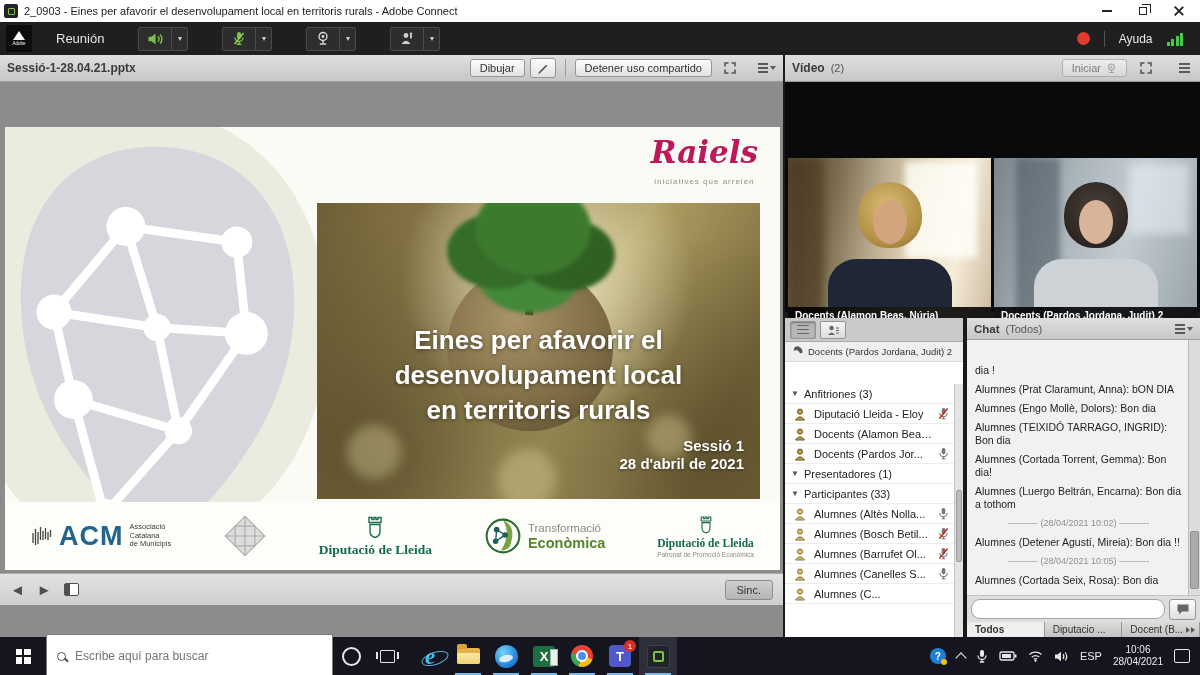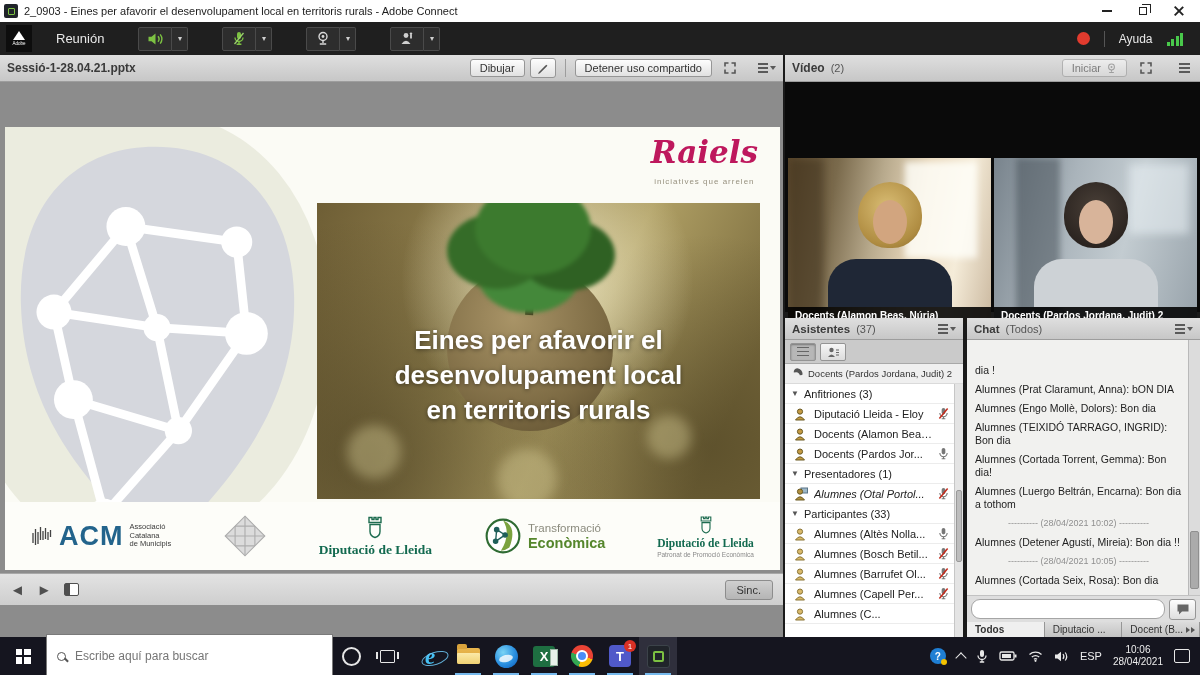--- a/index.html
+++ b/index.html
@@ -349,20 +349,24 @@
           <div class="bokeh bk2"></div>
           <div class="bokeh bk3"></div>
         <div class="root-ball"></div>
         <div class="trunk"></div>
         <div class="crown"></div>
         <div class="photo-title">
           <span style="display:block">Eines per afavorir el</span>
           <span style="display:block">desenvolupament local</span>
           <span style="display:block">en territoris rurals</span>
         </div>
+        <div class="photo-session">
+          <span style="display:block">Sessió 1</span>
+          <span style="display:block">28 d'abril de 2021</span>
+        </div>
       </div>
 
       <div class="logos-row">
         <span class="lg">
           <svg width="22" height="30" viewBox="0 0 22 30">
             <g stroke="#444" stroke-width="1.3">
               <path d="M2 12v10 M4.5 8v16 M7 11v12 M9.5 6v13 M12 10v9 M14.5 7v11 M17 11v8 M19.5 9v7"></path>
             </g>
           </svg>
           <span class="acm-name">ACM</span>
@@ -468,28 +472,20 @@
         <div class="bg-b"></div>
         <div class="hair"></div>
         <div class="face"></div>
         <div class="torso"></div>
         <div class="feed-label">Docents (Pardos Jordana, Judit) 2</div>
       </div>
     </div>
 </section>
 
 <section class="pod attendees-pod">
-  <div class="pod-head">
-    <span>Asistentes</span>
-    <span class="pod-count">(37)</span>
-    <span class="pod-menu" style="margin-left:auto">
-        <span class="mlines"></span>
-        <span class="mcaret"></span>
-      </span>
-  </div>
   <div class="att-toolbar">
     <span class="view-btn pressed">
         <span class="list-glyph"></span>
       </span>
     <span class="view-btn">
       <svg width="13" height="12" viewBox="0 0 13 12">
         <circle cx="4.5" cy="4" r="2.2" fill="#666"></circle>
         <path d="M1 11 q3.5 -5 7 0z" fill="#666"></path>
         <path d="M9 4h3 M9 6.5h3 M9 9h3" stroke="#666" stroke-width="1.2"></path>
       </svg>
@@ -558,35 +554,20 @@
         </svg>
       </div>
 
       <div class="att-row section">
         <span class="tri">▼</span>
 
         <span class="att-name">Presentadores (1)</span>
 
       </div>
 
-      <div class="att-row attendee presenter muted italic">
-
-        <svg class="role-ic" viewBox="0 0 14 14">
-          <rect class="mon" x="7" y="1" width="6.5" height="5" fill="#9db7c7" stroke="#5a7487" stroke-width="1"></rect>
-          <circle class="person" cx="6" cy="4.6" r="2.6" stroke-width="1"></circle>
-          <path class="person" d="M1.5 13 q4.5 -6.5 9 0z" stroke-width="1"></path>
-        </svg>
-        <span class="att-name">Alumnes (Otal Portol...</span>
-        <svg class="mic-ic" viewBox="0 0 12 14">
-          <rect x="4" y="1" width="4" height="7" rx="2" fill="#777"></rect>
-          <path d="M2 6.5a4 4 0 0 0 8 0" stroke="#777" stroke-width="1.2" fill="none"></path>
-          <path d="M6 10.5v1.8 M4 12.8h4" stroke="#777" stroke-width="1.2"></path>
-          <path class="slash" d="M1.5 12.5 L10.5 1.5" stroke="#c42b1c" stroke-width="1.6"></path>
-        </svg>
-      </div>
 
       <div class="att-row section">
         <span class="tri">▼</span>
 
         <span class="att-name">Participantes (33)</span>
 
       </div>
 
       <div class="att-row attendee participant mic">
 
@@ -629,36 +610,36 @@
         </svg>
         <span class="att-name">Alumnes (Barrufet Ol...</span>
         <svg class="mic-ic" viewBox="0 0 12 14">
           <rect x="4" y="1" width="4" height="7" rx="2" fill="#777"></rect>
           <path d="M2 6.5a4 4 0 0 0 8 0" stroke="#777" stroke-width="1.2" fill="none"></path>
           <path d="M6 10.5v1.8 M4 12.8h4" stroke="#777" stroke-width="1.2"></path>
           <path class="slash" d="M1.5 12.5 L10.5 1.5" stroke="#c42b1c" stroke-width="1.6"></path>
         </svg>
       </div>
 
-
-      <div class="att-row attendee participant muted">
+      <div class="att-row attendee participant mic">
 
         <svg class="role-ic" viewBox="0 0 14 14">
           <rect class="mon" x="7" y="1" width="6.5" height="5" fill="#9db7c7" stroke="#5a7487" stroke-width="1"></rect>
           <circle class="person" cx="6" cy="4.6" r="2.6" stroke-width="1"></circle>
           <path class="person" d="M1.5 13 q4.5 -6.5 9 0z" stroke-width="1"></path>
         </svg>
-        <span class="att-name">Alumnes (Capell Per...</span>
+        <span class="att-name">Alumnes (Canelles S...</span>
         <svg class="mic-ic" viewBox="0 0 12 14">
           <rect x="4" y="1" width="4" height="7" rx="2" fill="#777"></rect>
           <path d="M2 6.5a4 4 0 0 0 8 0" stroke="#777" stroke-width="1.2" fill="none"></path>
           <path d="M6 10.5v1.8 M4 12.8h4" stroke="#777" stroke-width="1.2"></path>
           <path class="slash" d="M1.5 12.5 L10.5 1.5" stroke="#c42b1c" stroke-width="1.6"></path>
         </svg>
       </div>
+
 
       <div class="att-row attendee participant none">
 
         <svg class="role-ic" viewBox="0 0 14 14">
           <rect class="mon" x="7" y="1" width="6.5" height="5" fill="#9db7c7" stroke="#5a7487" stroke-width="1"></rect>
           <circle class="person" cx="6" cy="4.6" r="2.6" stroke-width="1"></circle>
           <path class="person" d="M1.5 13 q4.5 -6.5 9 0z" stroke-width="1"></path>
         </svg>
         <span class="att-name">Alumnes (C...</span>
         <svg class="mic-ic" viewBox="0 0 12 14">

